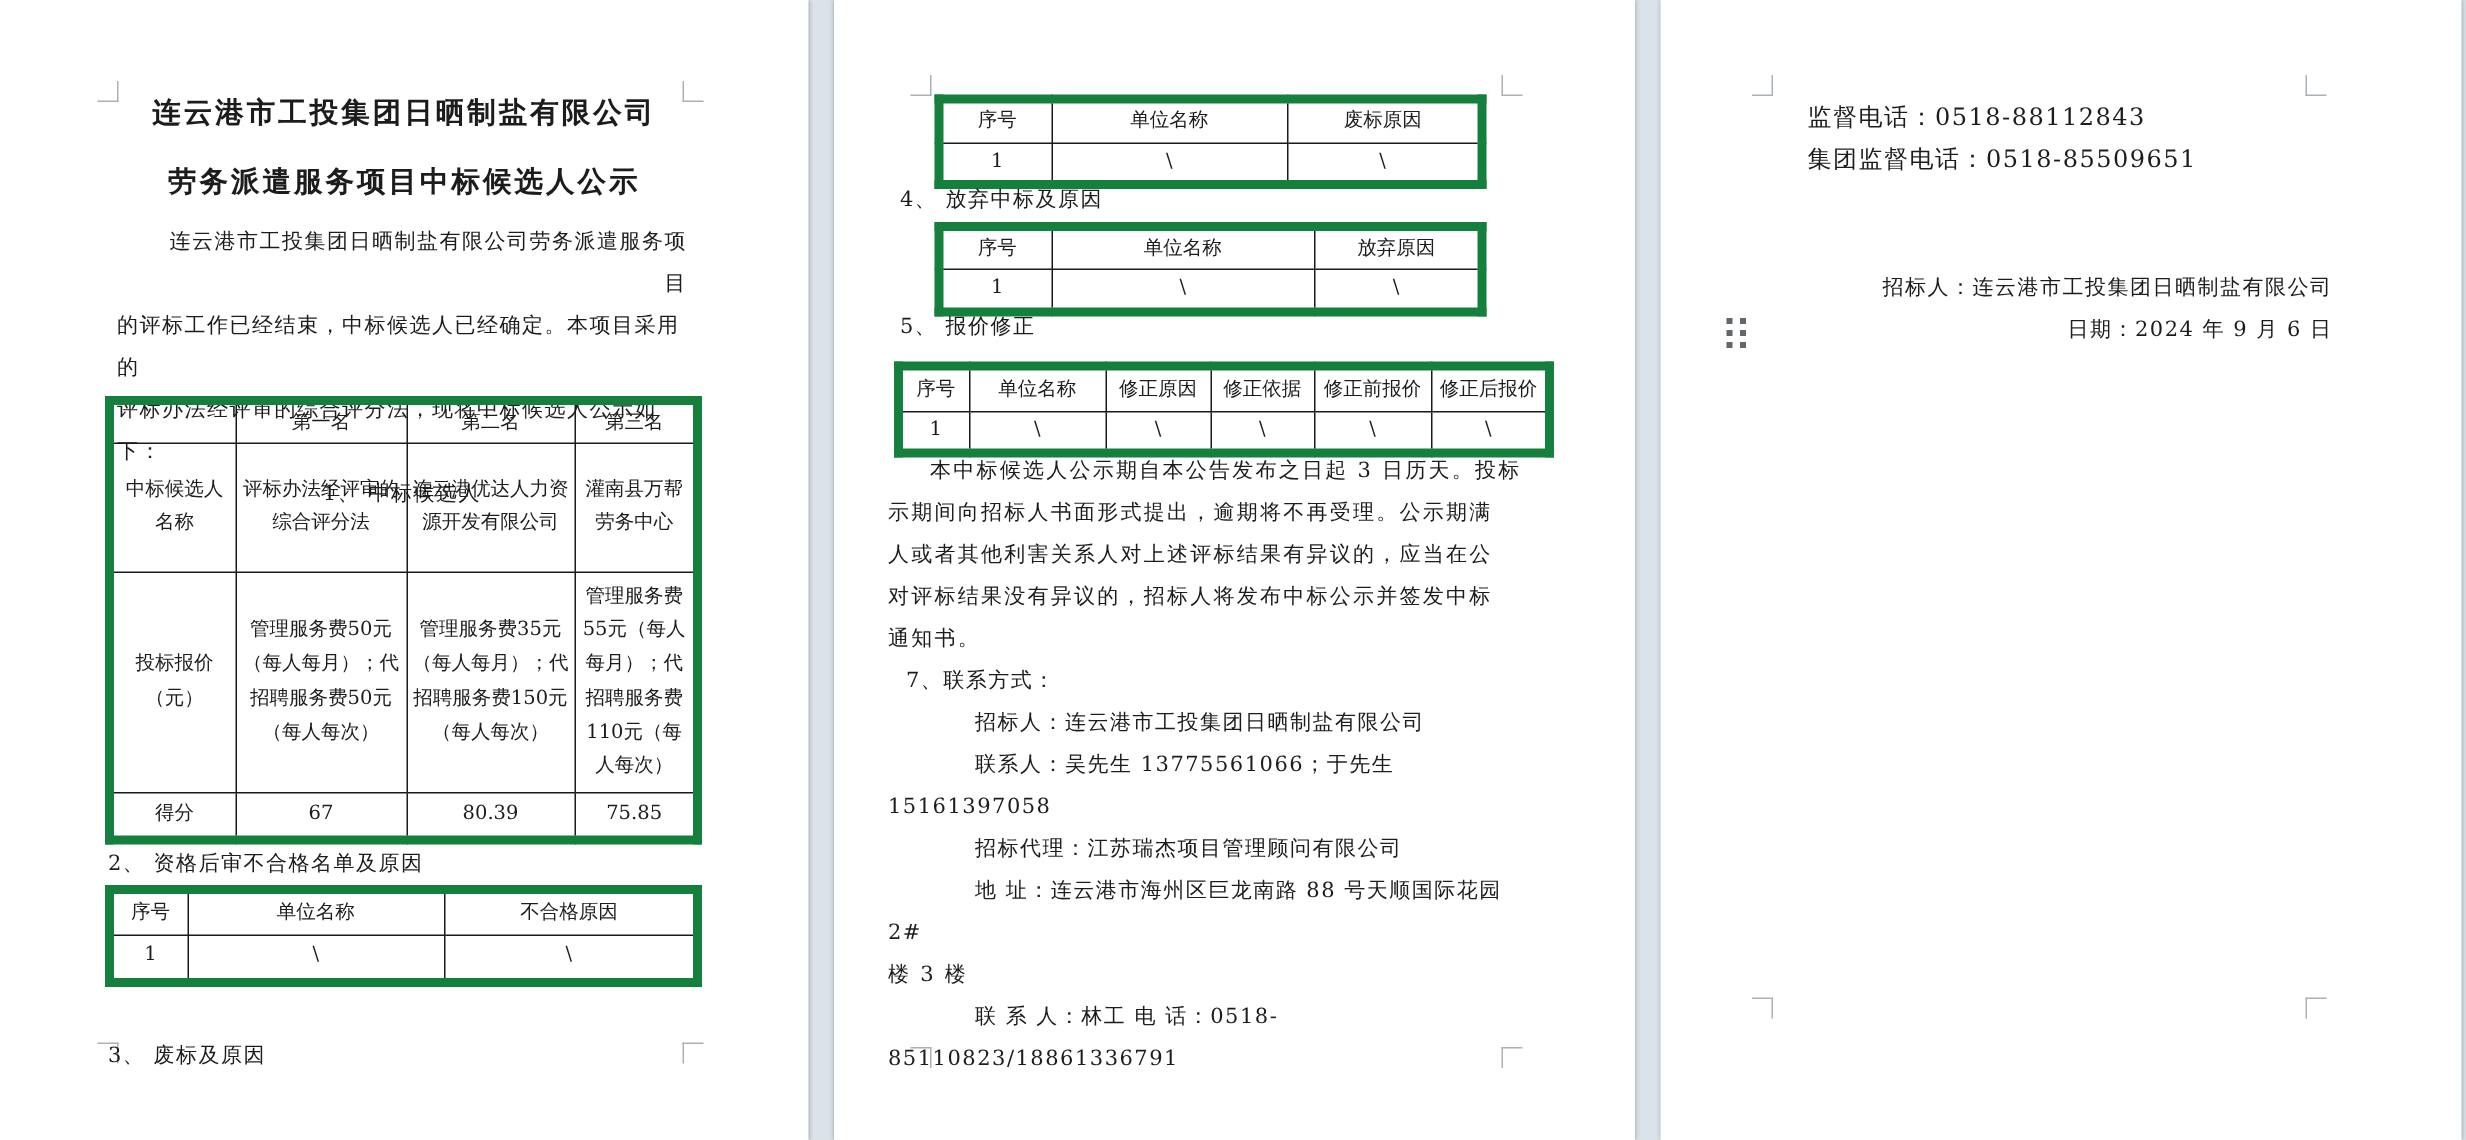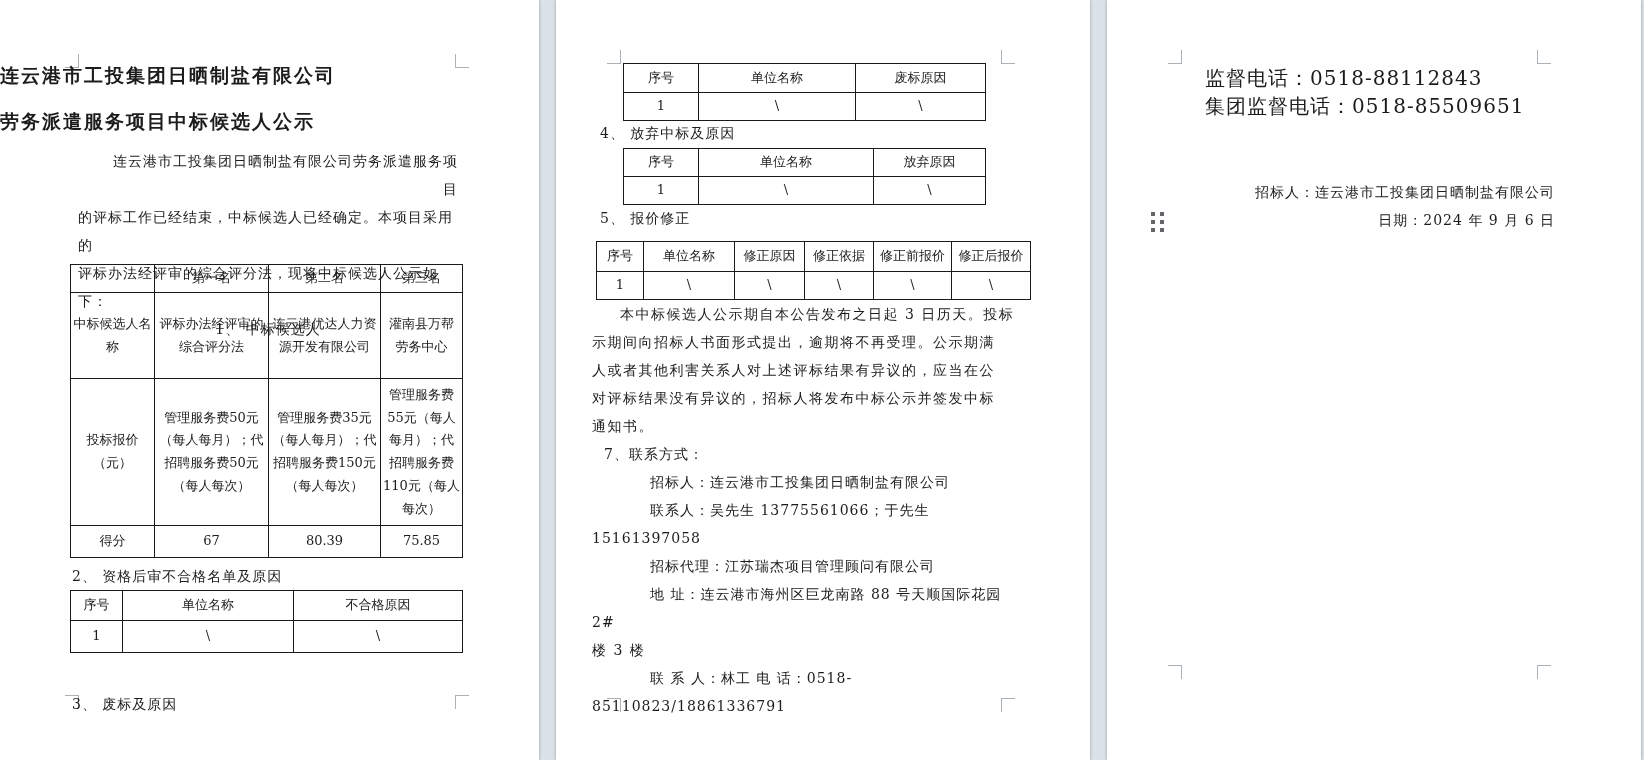--- a/index.html
+++ b/index.html
@@ -14,38 +14,38 @@
     box-shadow:0 0 3px rgba(60,70,80,.45);
   }
   
   .cm{position:absolute;width:13px;height:13px;}
   .cm.tl{border-right:1px solid #aab1b7;border-bottom:1px solid #aab1b7;}
   .cm.tr{border-left:1px solid #aab1b7;border-bottom:1px solid #aab1b7;}
   .cm.bl{border-right:1px solid #aab1b7;border-top:1px solid #aab1b7;}
   .cm.br{border-left:1px solid #aab1b7;border-top:1px solid #aab1b7;}
 
   .abs{position:absolute;}
-  .doc-title{position:absolute;left:0;width:100%;text-align:left;
+  .doc-title{position:absolute;left:0;width:100%;text-align:center;
     font-size:19px;font-weight:bold;letter-spacing:2px;line-height:34px;}
   .bodytext{font-size:14px;line-height:28px;letter-spacing:1px;}
   .indent{text-indent:2em;text-align:right;}
   .seclabel{font-size:14px;line-height:28px;letter-spacing:1px;text-align:center;}
 
   table.tbl{position:absolute;border-collapse:collapse;table-layout:fixed;
     font-size:13px;}
   table.tbl td{border:1px solid #1a1a1a;text-align:center;vertical-align:middle;
     padding:1px 2px;line-height:1.75;overflow:hidden;}
-  table.tbl{border:1px solid #15803d;}
+  table.tbl{border:6px solid #15803d;}
 
   .p2flow{position:absolute;font-size:14px;line-height:28px;letter-spacing:1.5px;}
   .p2flow .sec{padding-left:12px;letter-spacing:1px;}
   .p2flow .contact{text-indent:58px;letter-spacing:1px;}
   .p2flow .noindent{text-indent:0;}
 
-  .p3lines{position:absolute;font-size:20px;line-height:28px;letter-spacing:1px;}
+  .p3lines{position:absolute;font-size:16px;line-height:28px;letter-spacing:1px;}
   .p3right{position:absolute;text-align:right;font-size:14px;line-height:28px;letter-spacing:1px;}
 
   .dots{position:absolute;display:grid;grid-template-columns:repeat(2,4px);
     grid-template-rows:repeat(3,4px);gap:4px 5px;cursor:move;}
   .dots i{display:block;width:4px;height:4px;background:#63676c;}
 </style>
 </head>
 <body>
 
 <section class="page" style="left:0;width:539px;">

